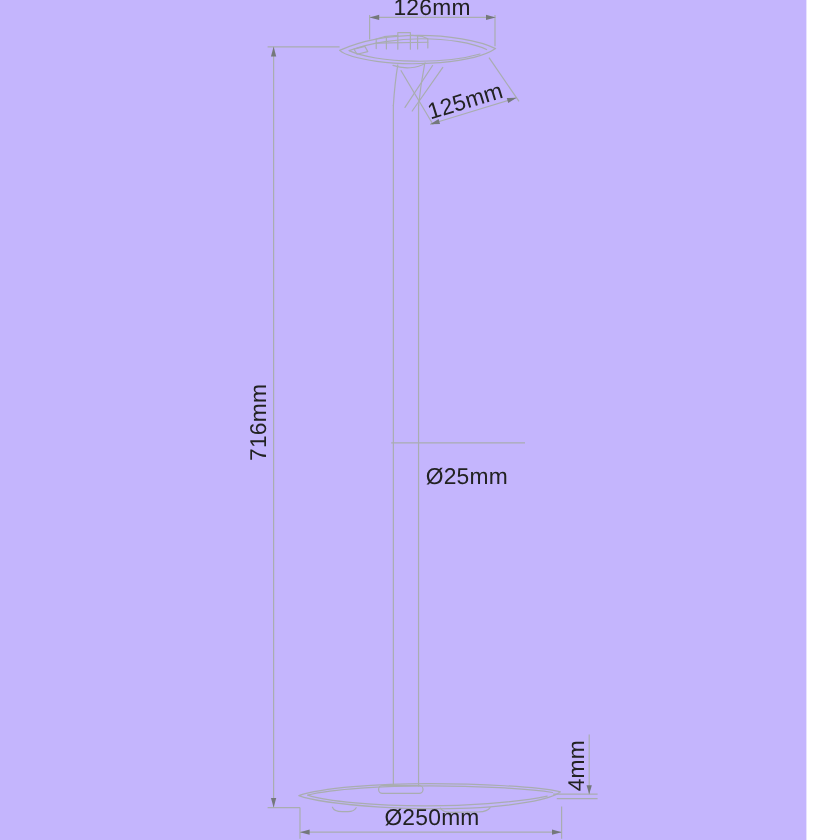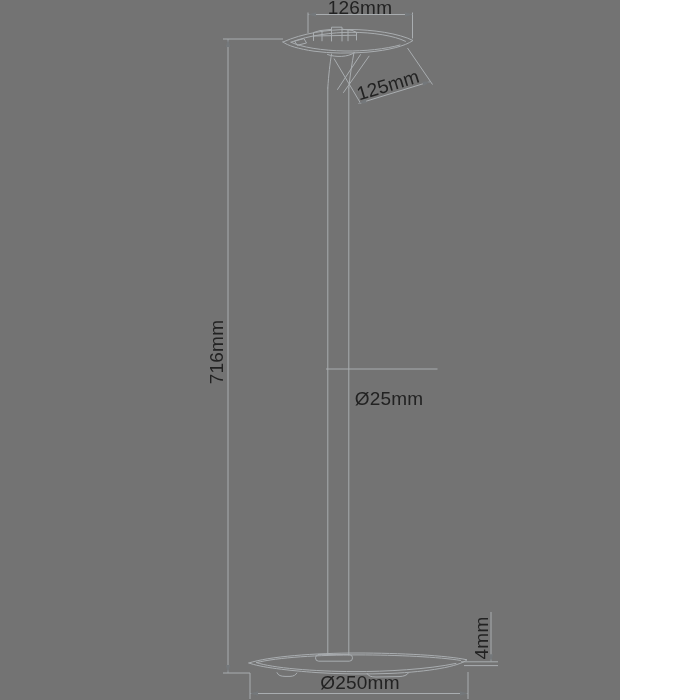--- a/index.html
+++ b/index.html
@@ -1,19 +1,19 @@
 <!DOCTYPE html>
 <html><head>
 <meta charset="utf-8">
 <style>
   html,body{margin:0;padding:0;background:#fff;}
   .canvas{
     position:relative;
-    width:620px;height:700px;
-    background:#737373;
+    width:672px;height:700px;
+    background:#c4b5fd;
     font-family:"Liberation Sans","DejaVu Sans",sans-serif;
     overflow:hidden;
   }
   .canvas svg{position:absolute;left:0;top:0;}
   .dim-label{
     position:absolute;
     color:#222222;
     font-size:19px;
     line-height:1;
     white-space:nowrap;

